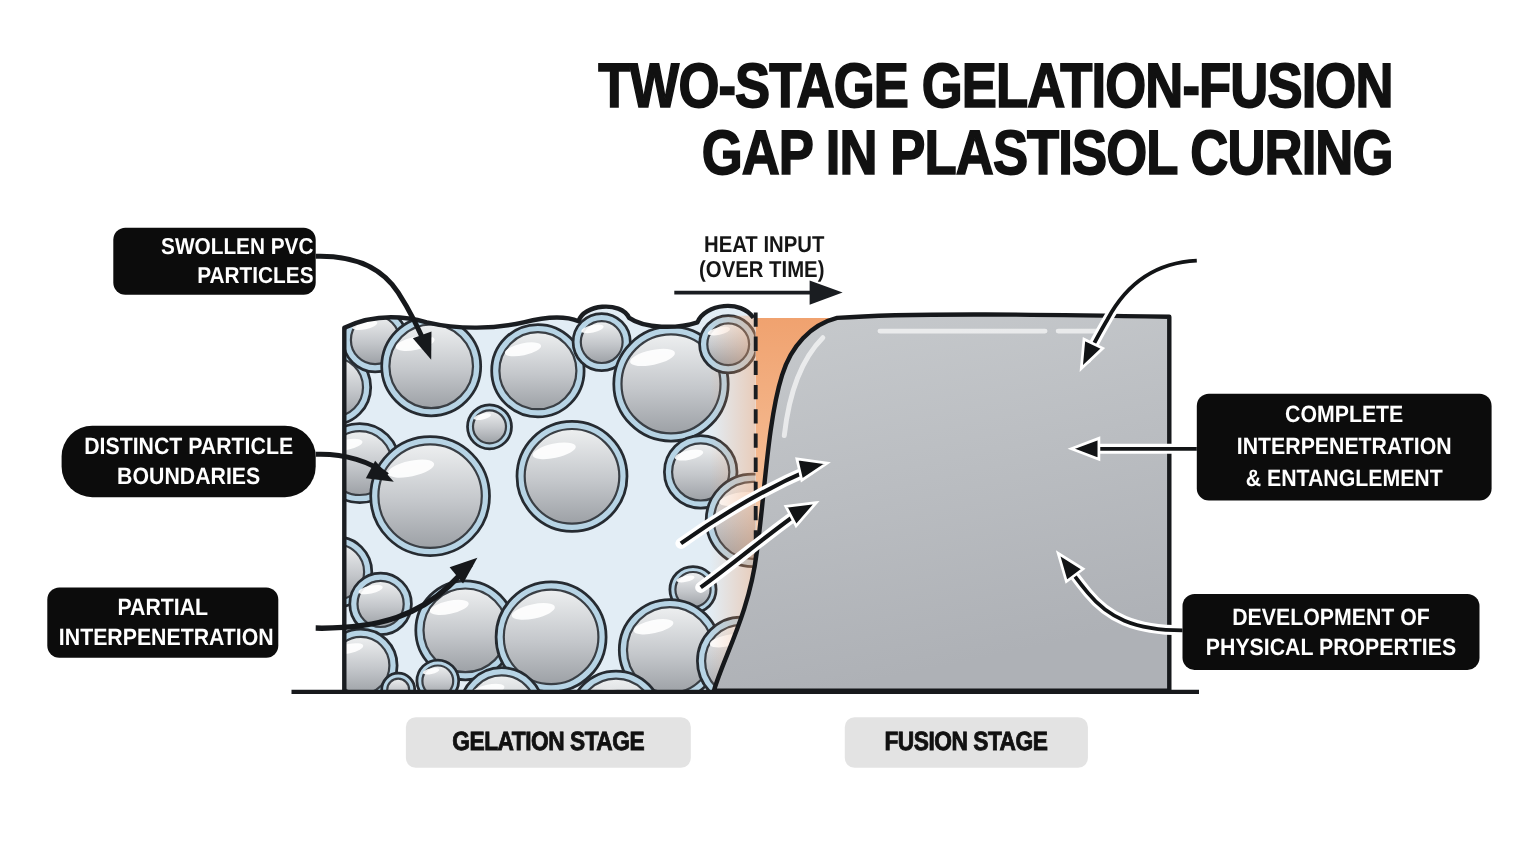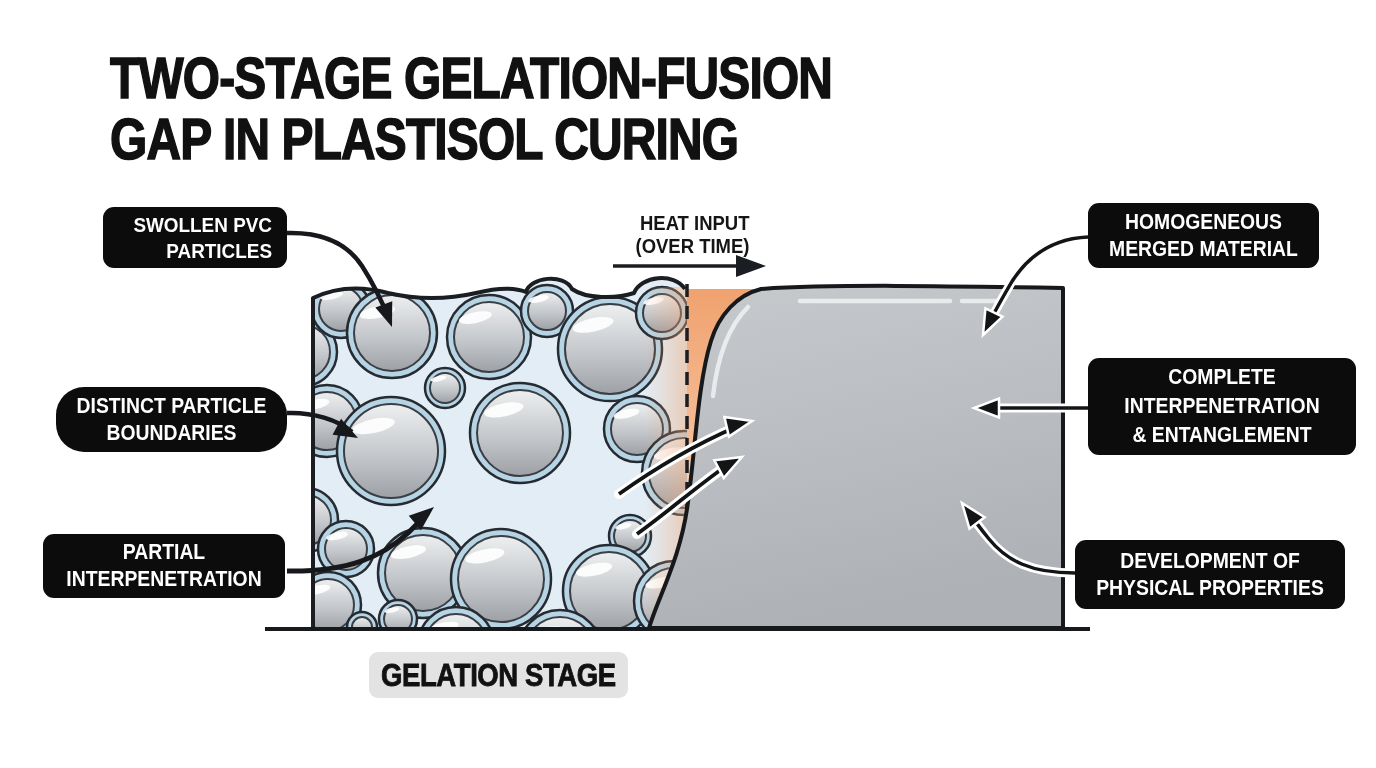--- a/index.html
+++ b/index.html
@@ -7,45 +7,45 @@
     --stage-bg:#E3E3E3; --stage-text:#111111;
     --title-text:#111111; --bg:#FFFFFF;
   }
   *{margin:0;padding:0;box-sizing:border-box;}
   html,body{width:1376px;height:768px;}
   body{background:var(--bg);font-family:"Liberation Sans",sans-serif;overflow:hidden;}
   .stage-wrap{position:relative;width:1376px;height:768px;background:var(--bg);}
   svg.diagram{position:absolute;left:0;top:0;}
 
   .page-title{
-    position:absolute;left:0;right:0;top:48px;text-align:left;
+    position:absolute;left:0;right:0;top:48px;text-align:right;
     color:var(--title-text);font-weight:700;font-size:57px;line-height:61px;
     letter-spacing:-1px;-webkit-text-stroke:1.5px var(--title-text);
   }
   .page-title .tline{transform:scaleX(0.84);transform-origin:50% 50%;}
 
   .callout{
     position:absolute;background:var(--callout-bg);color:var(--callout-text);
     border-radius:11px;display:flex;flex-direction:column;justify-content:center;
     font-weight:700;font-size:21.5px;line-height:27px;text-align:center;
   }
   .callout .cline{transform:scaleX(0.9);transform-origin:50% 50%;white-space:nowrap;}
-  .callout.align-right{text-align:right;padding-right:15px;}
+  .callout.align-right{text-align:right;padding-right:2px;}
   .callout.align-right .cline{transform-origin:100% 50%;}
 
   .heat-label{
     position:absolute;left:616px;top:211px;width:142px;text-align:right;
     color:#151515;font-weight:700;font-size:21px;line-height:23px;
   }
   .heat-label .hline{transform:scaleX(0.88);transform-origin:50% 50%;white-space:nowrap;}
 
   .stage-label{
     position:absolute;top:652px;height:46px;background:var(--stage-bg);
     border-radius:9px;display:flex;align-items:center;justify-content:center;
-    color:var(--stage-text);font-weight:700;font-size:32px;letter-spacing:-0.5px;
+    color:var(--stage-text);font-weight:700;font-size:24px;letter-spacing:-0.5px;
     -webkit-text-stroke:0.8px var(--stage-text);
   }
   .stage-label .sline{transform:scaleX(0.86);transform-origin:50% 50%;white-space:nowrap;}
 </style>
 </head>
 <body>
 
 <div class="stage-wrap">
 
   <svg class="diagram" width="1376" height="768" viewBox="0 0 1376 768">
@@ -242,38 +242,37 @@
   <div class="callout align-right" style="left:103px;top:207px;width:184px;height:61px;font-size:21px;line-height:26px;">
     <div class="cline">SWOLLEN PVC</div>
     <div class="cline">PARTICLES</div>
   </div>
 
   <div class="callout" style="left:56px;top:387px;width:231px;height:65px;border-radius:28px;">
     <div class="cline">DISTINCT PARTICLE</div>
     <div class="cline">BOUNDARIES</div>
   </div>
 
-  <div class="callout" style="left:43px;top:534px;width:242px;height:64px;">
+  <div class="callout" style="left:43px;top:534px;width:210px;height:64px;">
     <div class="cline">PARTIAL</div>
     <div class="cline">INTERPENETRATION</div>
   </div>
 
-  <div class="callout" style="left:1088px;top:203px;width:231px;height:65px;">
-    <div class="cline">HOMOGENEOUS</div>
-    <div class="cline">MERGED MATERIAL</div>
-  </div>
 
   <div class="callout" style="left:1088px;top:358px;width:268px;height:97px;line-height:29px;">
     <div class="cline">COMPLETE</div>
     <div class="cline">INTERPENETRATION</div>
     <div class="cline">&amp; ENTANGLEMENT</div>
   </div>
 
   <div class="callout" style="left:1075px;top:540px;width:270px;height:69px;">
     <div class="cline">DEVELOPMENT OF</div>
     <div class="cline">PHYSICAL PROPERTIES</div>
   </div>
 
   <div class="stage-label" style="left:369px;width:259px;">
     <div class="sline">GELATION STAGE</div>
   </div>
+  <div class="stage-label" style="left:768px;width:221px;">
+    <div class="sline">FUSION STAGE</div>
+  </div>
 
 </div>
 
 </body></html>

